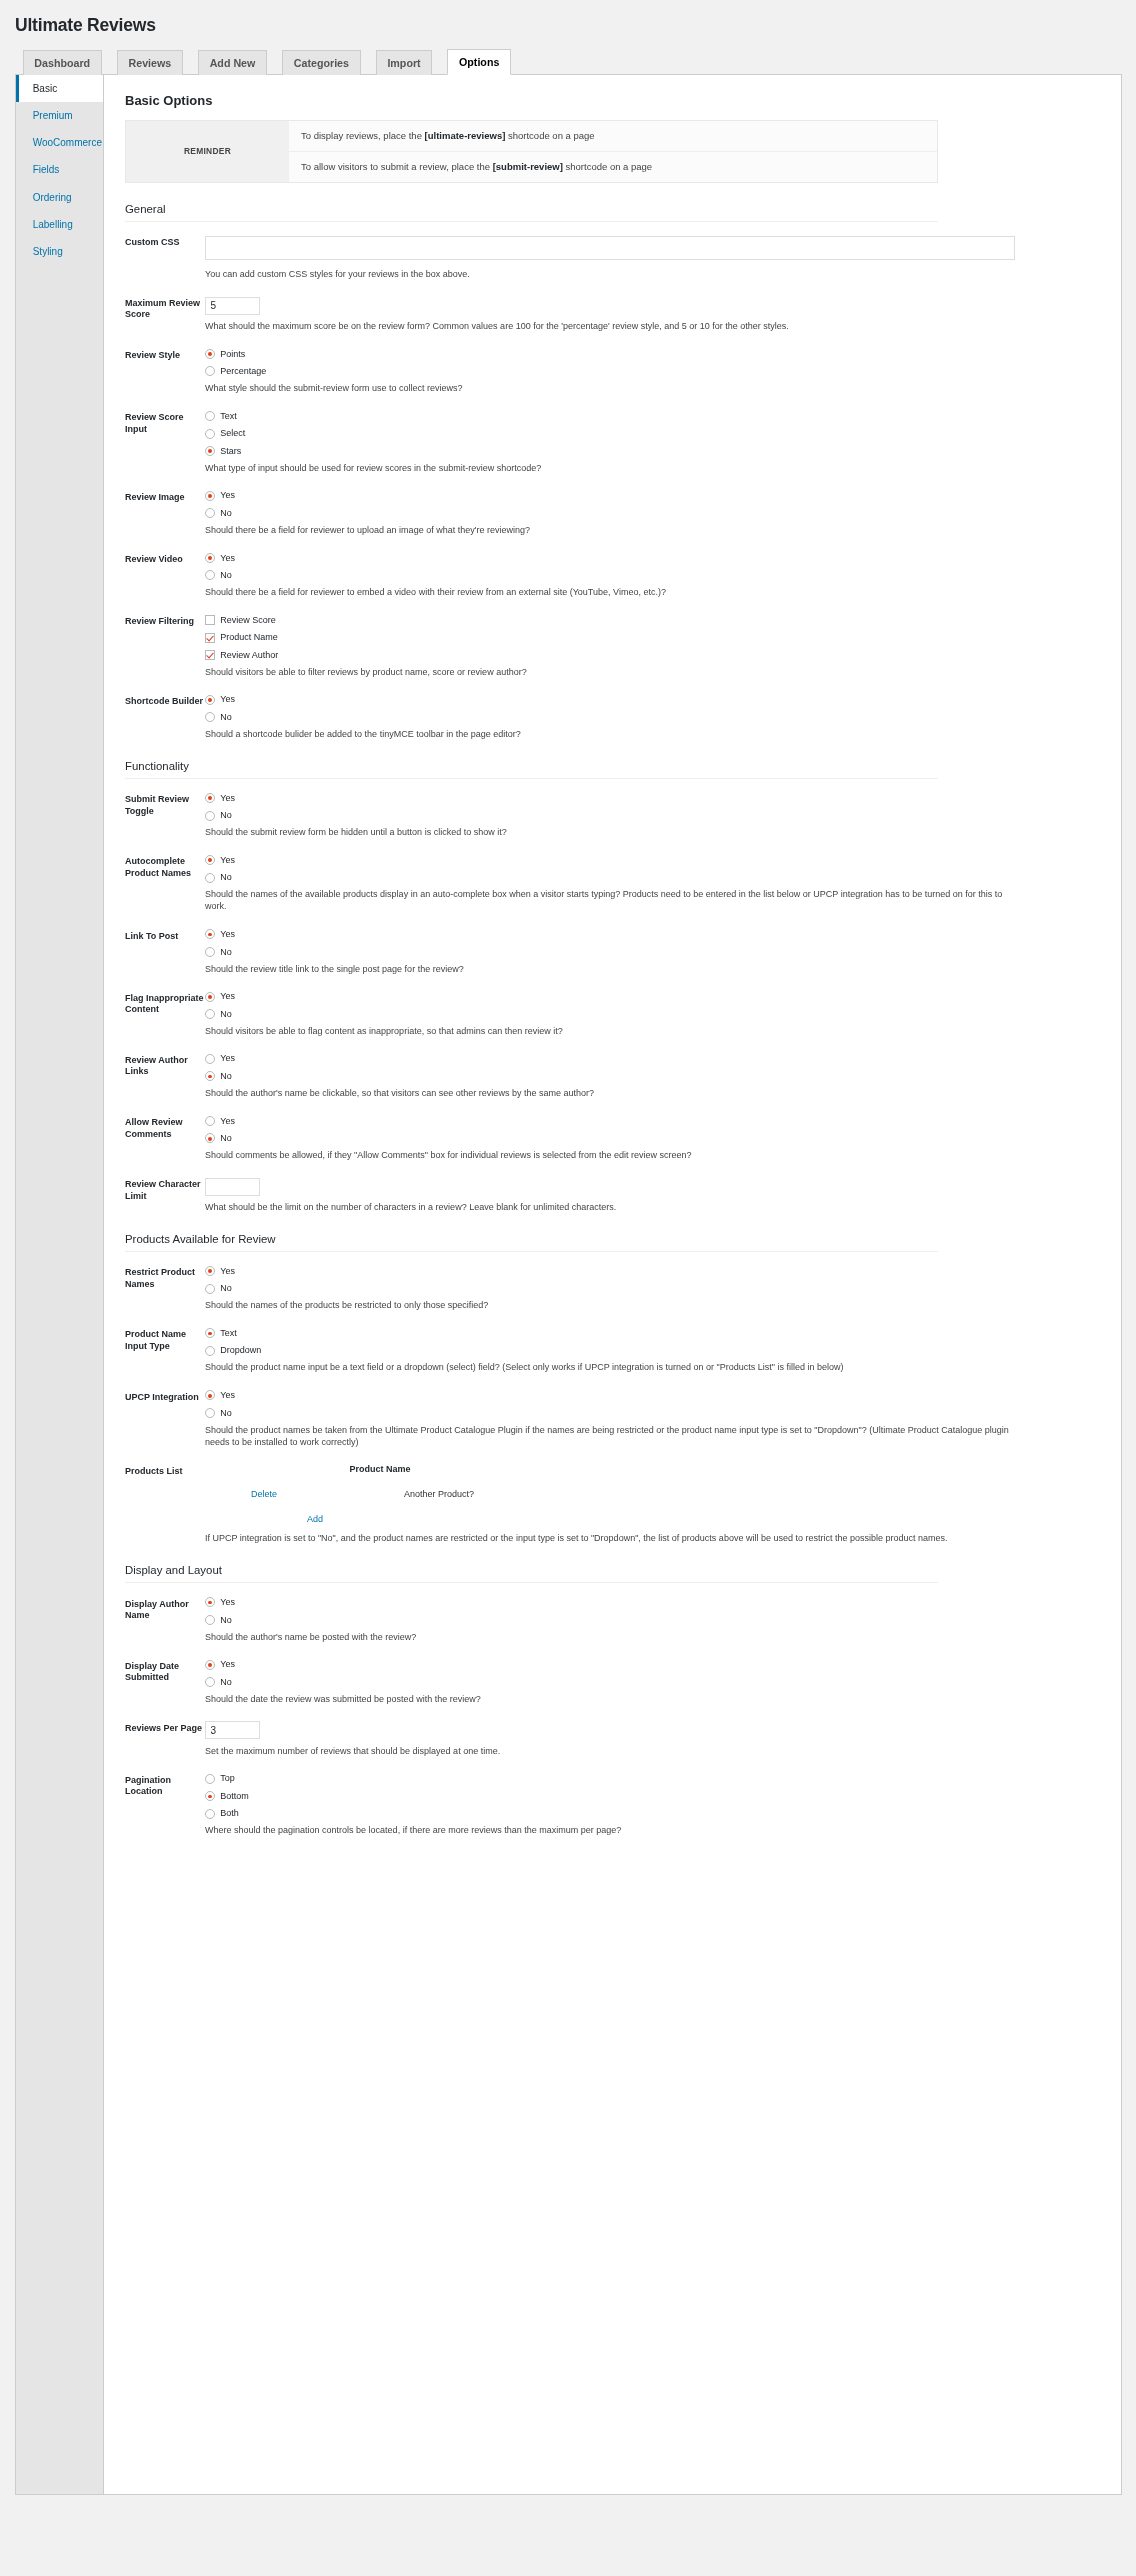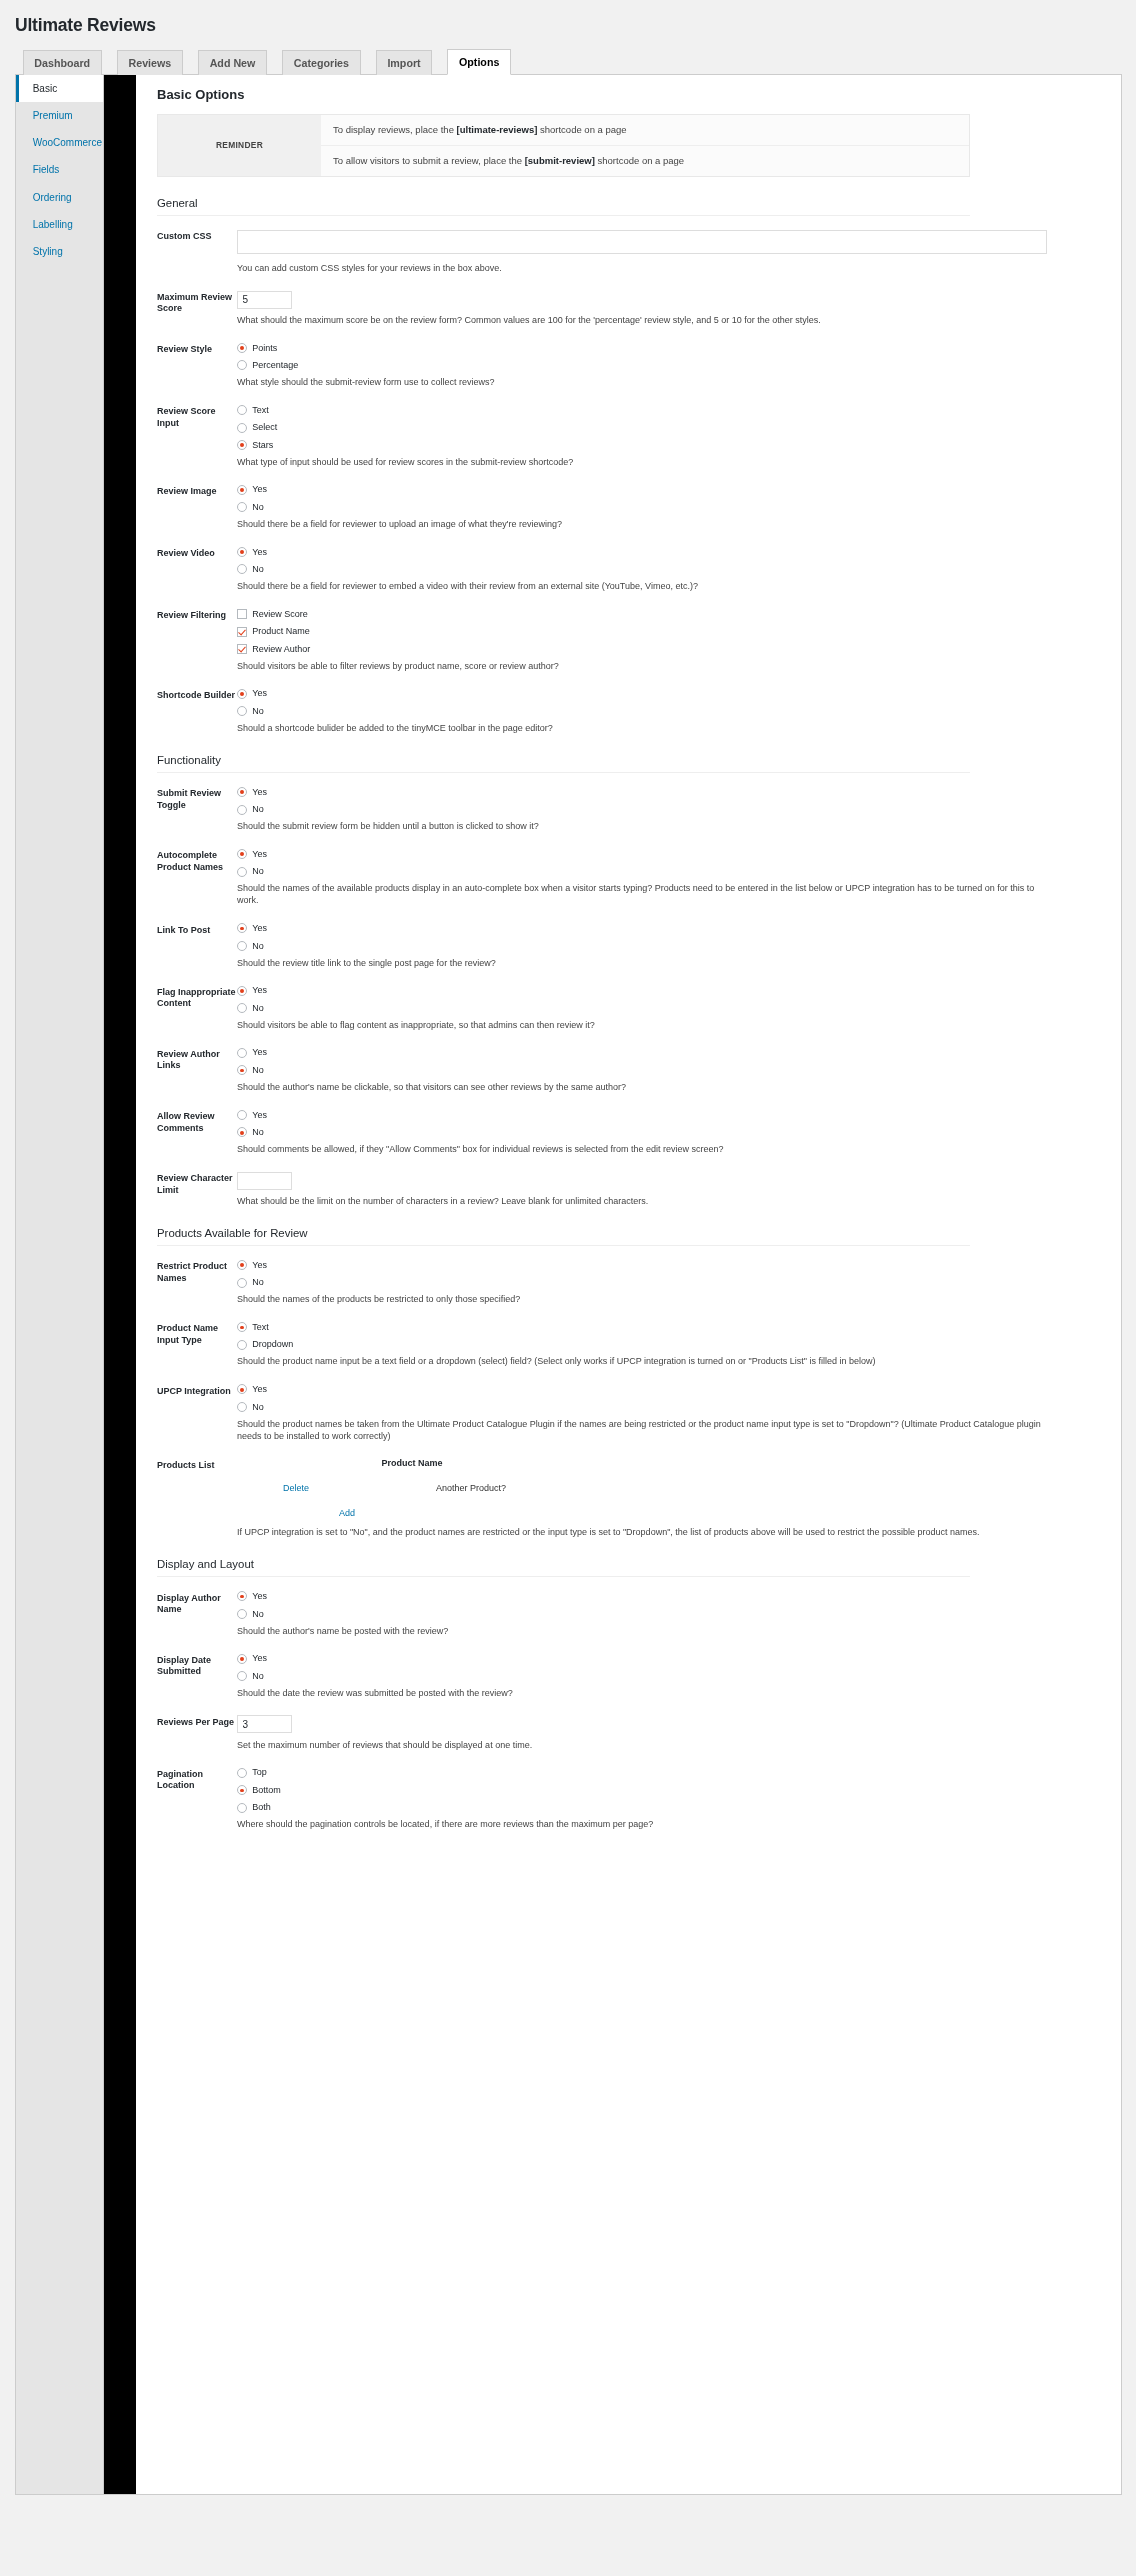--- a/index.html
+++ b/index.html
@@ -48,25 +48,24 @@
   }
   .nav-tab.active {
     background: #fff;
     color: #000;
     border-bottom: 0.8px solid #fff;
   }
 
   
   .layout {
     display: flex;
-    background: #000000;
+    background: #f9a8d4;
     border: 0.8px solid #ccc;
     border-top: none;
     min-height: 2420px;
-    gap: 32px;
   }
   .sidebar {
     width: 88px;
     flex: 0 0 88px;
     background: #e5e5e5;
     border-right: 0.8px solid #ccc;
     padding-top: 0;
   }
   .side-item {
     display: block;
@@ -81,21 +80,21 @@
   }
   .side-item.active {
     background: #fff;
     color: #23282d;
     font-weight: 400;
     border-left: 3px solid #0073aa;
   }
 
   .content {
     flex: 1 1 auto;
-    padding: 7px 21px 0 21px;
+    padding: 13px 21px 0 21px;
     background: #fff;
     position: relative;
   }
 
   h2.section-main {
     font-size: 13px;
     font-weight: 600;
     margin: 4.6px 0 12px 0;
     color: #23282d;
   }

